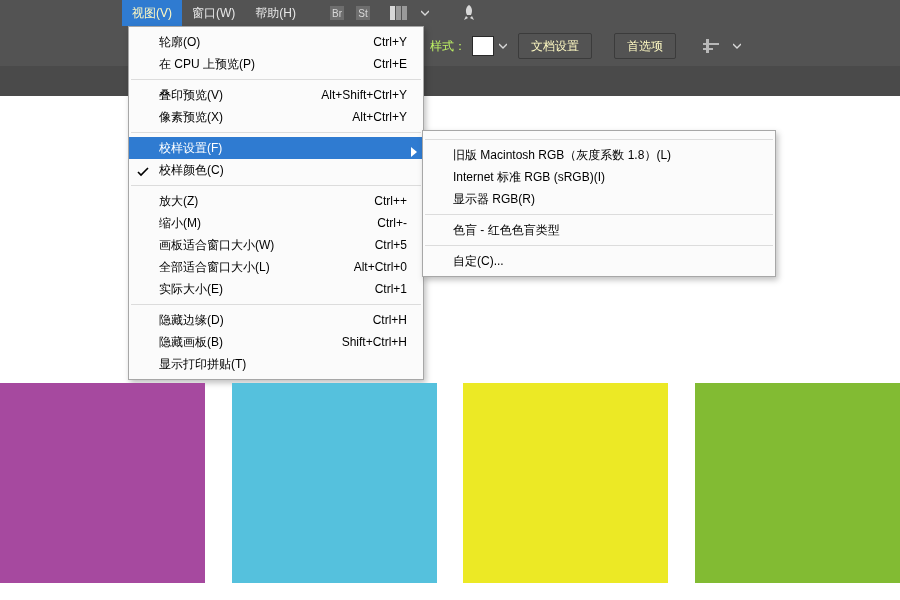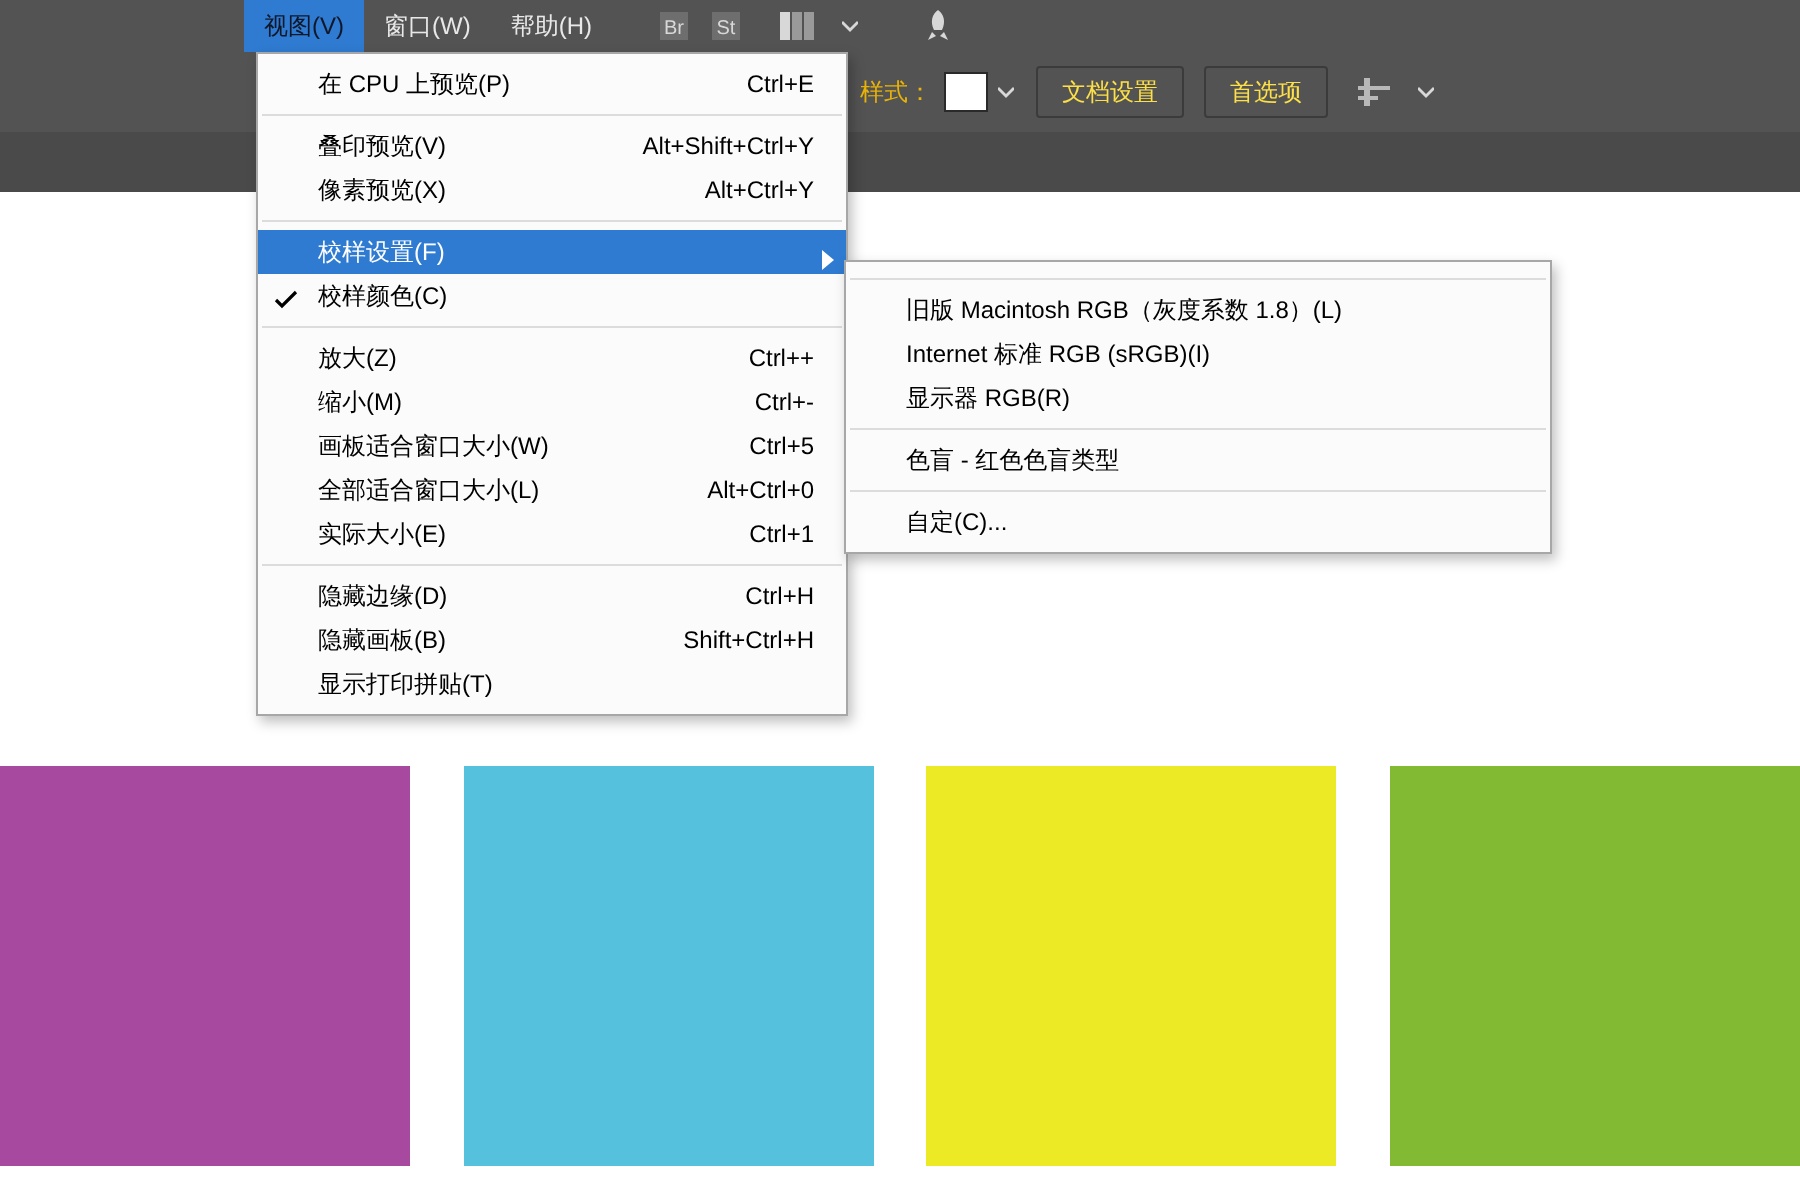--- a/index.html
+++ b/index.html
@@ -1,27 +1,27 @@
 <!DOCTYPE html>
 <html><head>
 <meta charset="utf-8">
 <style>
   html,body{margin:0;padding:0;width:900px;height:600px;background:#fff;font-family:"Microsoft YaHei","SimSun",Arial,sans-serif;font-size:12px;overflow:hidden}
   .app-bar{position:absolute;left:0;top:0;width:900px;height:96px;background:#535353}
   .menubar{position:absolute;left:0;top:0;width:900px;height:26px;background:#535353;display:flex;align-items:center}
   .mspacer{width:122px;height:26px}
   .mitem{height:26px;line-height:26px;padding:0 10px;color:#e8e8e8;cursor:default}
-  .mitem.active{background:#2f7bd1;color:#0f172a}
+  .mitem.active{background:#2f7bd1;color:#fef9c3}
   .micon{width:26px;height:16px;display:flex;align-items:center;justify-content:center;color:#b8b8b8}
   .micon svg{display:block}
   .toolbar{position:absolute;left:0;top:26px;width:900px;height:40px;background:#535353;display:flex;align-items:center;color:#e8e8e8}
-  .tlabel{margin-left:430px;margin-right:6px;color:#eab308}
+  .tlabel{margin-left:430px;margin-right:6px;color:#bef264}
   .swatch{width:20px;height:18px;background:#fff;border:1px solid #2a2a2a;margin-right:4px}
   .tdd{width:10px;height:18px;display:flex;align-items:center;justify-content:center;color:#d0d0d0;margin-right:10px}
-  .tbtn{height:24px;line-height:24px;padding:0 12px;color:#fde047;background:#535353;border:1px solid #3b3b3b;border-radius:2px;margin-right:10px;cursor:default}
+  .tbtn{height:24px;line-height:24px;padding:0 12px;color:#fef9c3;background:#535353;border:1px solid #3b3b3b;border-radius:2px;margin-right:22px;cursor:default}
   .tabbar{position:absolute;left:0;top:66px;width:900px;height:30px;background:#4a4a4a}
   .tab{position:absolute;left:320px;top:4px;height:22px;line-height:22px;padding:0 26px 0 10px;background:#3a3a3a;color:#e8e8e8;border-radius:3px 3px 0 0}
   .tabx{position:absolute;right:8px;top:4px;color:#c8c8c8}
   .menu{position:absolute;background:#fbfbfb;border:1px solid #a7a7a7;box-shadow:2px 3px 6px rgba(0,0,0,.25)}
   .menu .row{position:relative;height:22px;line-height:22px;padding-left:30px;padding-right:16px;white-space:nowrap;color:#000;cursor:default}
   .menu .row.highlight{background:#2f7bd1;color:#fff}
   .menu .shortcut{position:absolute;right:16px;top:0}
   .menu .arrow{position:absolute;right:6px;top:5px}
   .menu .check{position:absolute;left:8px;top:4px}
   .menu .sep{height:1px;margin:4px 2px;background:#dcdcdc}
@@ -99,20 +99,21 @@
 
   <div class="tabbar">
     <div class="tab">
       <span>d)</span>
       <span class="tabx">×</span>
     </div>
   </div>
 </div>
 
 <div class="menu viewmenu">
+  <div class="row"><span>轮廓(O)</span><span class="shortcut">Ctrl+Y</span></div>
   <div class="row"><span>在 CPU 上预览(P)</span><span class="shortcut">Ctrl+E</span></div>
   <div class="sep"></div>
   <div class="row"><span>叠印预览(V)</span><span class="shortcut">Alt+Shift+Ctrl+Y</span></div>
   <div class="row"><span>像素预览(X)</span><span class="shortcut">Alt+Ctrl+Y</span></div>
   <div class="sep"></div>
   <div class="row highlight"><span>校样设置(F)</span><span class="arrow"><svg width="6" height="10">
           <path d="M0 0 L6 5 L0 10 Z" fill="#fff"></path>
         </svg></span></div>
   <div class="row"><span class="check"><svg width="12" height="12">
           <path d="M1 6 L4 9 L11 2" stroke="#000" stroke-width="1.6" fill="none"></path>

